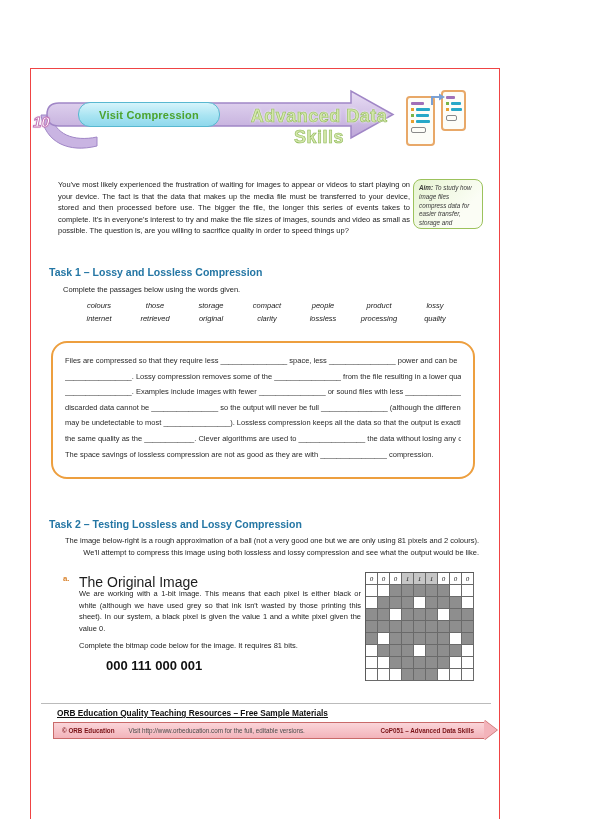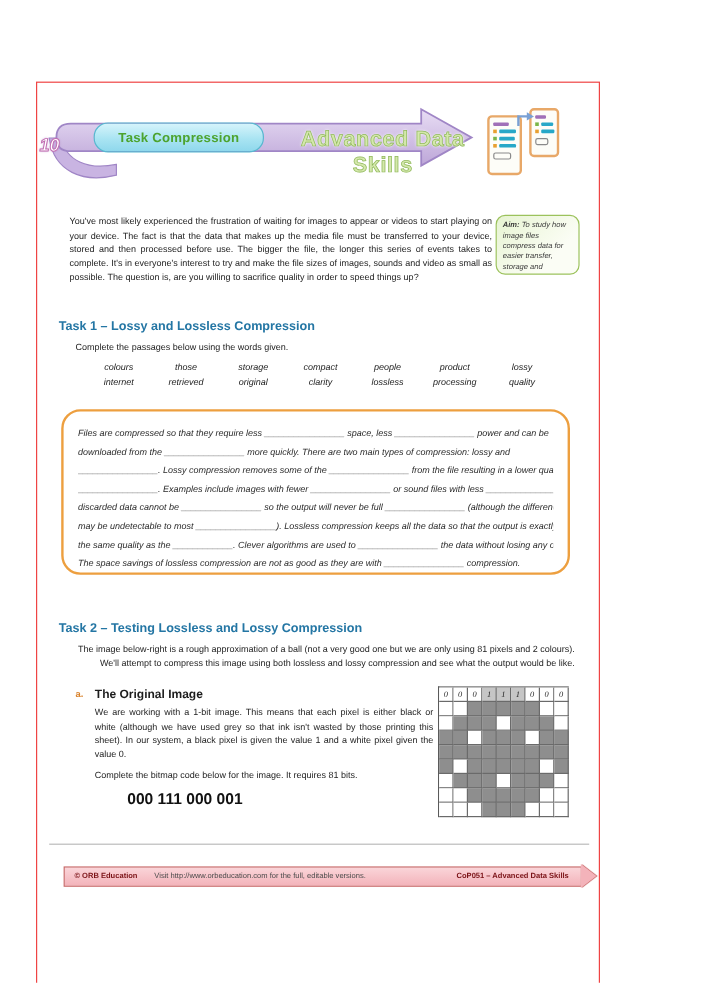--- a/index.html
+++ b/index.html
@@ -76,27 +76,26 @@
   .t1-instr{position:absolute;left:32px;top:215px;}
   
   .word-bank{position:absolute;left:40px;top:232px;width:392px;}
   .wb-row{display:flex;margin-bottom:4px;}
   .wb-word{flex:1;text-align:center;font-size:7.5px;font-style:italic;color:#222;}
   
   .passage-box{
     position:absolute;left:20px;top:272px;width:424px;height:138px;
     border:2px solid #ED9F3F;border-radius:16px;box-sizing:border-box;
     padding:10px 12px 0 12px;
-    font-style:italic;
   }
   .p-line{font-size:7.5px;line-height:15.6px;color:#2a2a2a;white-space:nowrap;overflow:hidden;}
   
   .t2-intro{position:absolute;left:32px;top:466px;width:416px;}
   .sec-a-label{position:absolute;left:32px;top:505px;font-size:7.8px;font-weight:bold;color:#D9822B;}
-  .sec-a-title{position:absolute;left:48px;top:505px;font-size:10px;font-weight:bold;color:#1d1d1d;}
+  .sec-a-title{position:absolute;left:48px;top:505px;font-size:14px;font-weight:normal;color:#1d1d1d;}
   .sec-a-body{position:absolute;left:48px;top:519px;width:282px;text-align:justify;}
   .sec-a-instr{position:absolute;left:48px;top:571px;}
   .bitmap-code{position:absolute;left:47px;top:589px;font-size:13px;font-weight:bold;color:#111;margin-left:28px;}
   
   .bitmap-grid{
     position:absolute;left:334px;top:503px;
     display:grid;grid-template-columns:repeat(9,12px);grid-auto-rows:12px;
     border-top:1px solid #5a5a5a;border-left:1px solid #5a5a5a;
     background:#fff;
   }
@@ -144,21 +143,21 @@
           <stop offset="0" stop-color="#e8ddf4"></stop>
           <stop offset="1" stop-color="#bda6d8"></stop>
         </linearGradient>
       </defs>
       <path d="M 2 26 C 6 54 30 64 58 57 L 58 48 C 34 53 16 45 12 26 Z" fill="#c9b4e2" stroke="#a086c6" stroke-width="1"></path>
       <path d="M 20 14 L 312 14 L 312 2 L 354 25.5 L 312 49 L 312 37 L 20 37 Q 8 37 8 25.5 Q 8 14 20 14 Z" fill="url(#purpleGrad)" stroke="#a086c6" stroke-width="1.5"></path>
     </svg>
   </div>
   <div class="page-num">10</div>
   <div class="title-pill">
-    <span>Task Compression</span>
+    <span>Visit Compression</span>
   </div>
   <div class="series-title">Advanced Data Skills</div>
 
   <div class="doc-card one">
     <div class="doc-topbar"></div>
     <div class="doc-row">
         <span class="doc-dot"></span>
         <span class="doc-bar"></span>
       </div>
     <div class="doc-row">
@@ -215,21 +214,20 @@
         <span class="wb-word">clarity</span>
         <span class="wb-word">lossless</span>
         <span class="wb-word">processing</span>
         <span class="wb-word">quality</span>
       </div>
   </div>
 
   <div class="passage-box">
     <div>
         <div class="p-line">Files are compressed so that they require less ________________ space, less ________________ power and can be</div>
-        <div class="p-line">downloaded from the ________________ more quickly.  There are two main types of compression: lossy and</div>
         <div class="p-line">________________.  Lossy compression removes some of the ________________ from the file resulting in a lower quality</div>
         <div class="p-line">________________.  Examples include images with fewer ________________ or sound files with less ________________.  The</div>
         <div class="p-line">discarded data cannot be ________________ so the output will never be full ________________ (although the differences</div>
         <div class="p-line">may be undetectable to most ________________).  Lossless compression keeps all the data so that the output is exactly</div>
         <div class="p-line">the same quality as the ____________.  Clever algorithms are used to ________________ the data without losing any of it.</div>
         <div class="p-line">The space savings of lossless compression are not as good as they are with ________________ compression.</div>
       </div>
   </div>
 
   <div class="task-heading t2">Task 2 – Testing Lossless and Lossy Compression</div>
@@ -319,20 +317,21 @@
       <div class="cell"></div>
       <div class="cell fill"></div>
       <div class="cell fill"></div>
       <div class="cell fill"></div>
       <div class="cell"></div>
       <div class="cell"></div>
       <div class="cell"></div>
     </div>
 
   <div class="footer-rule"></div>
+  <div class="footer-heading">ORB Education Quality Teaching Resources – Free Sample Materials</div>
   <div class="footer-banner">
     <span class="fb-copy">© ORB Education</span>
     <span class="fb-visit">Visit http://www.orbeducation.com for the full, editable versions.</span>
     <span class="fb-code">CoP051 – Advanced Data Skills</span>
     <span class="tip"></span>
   </div>
 
 </div>
 
 </body></html>

